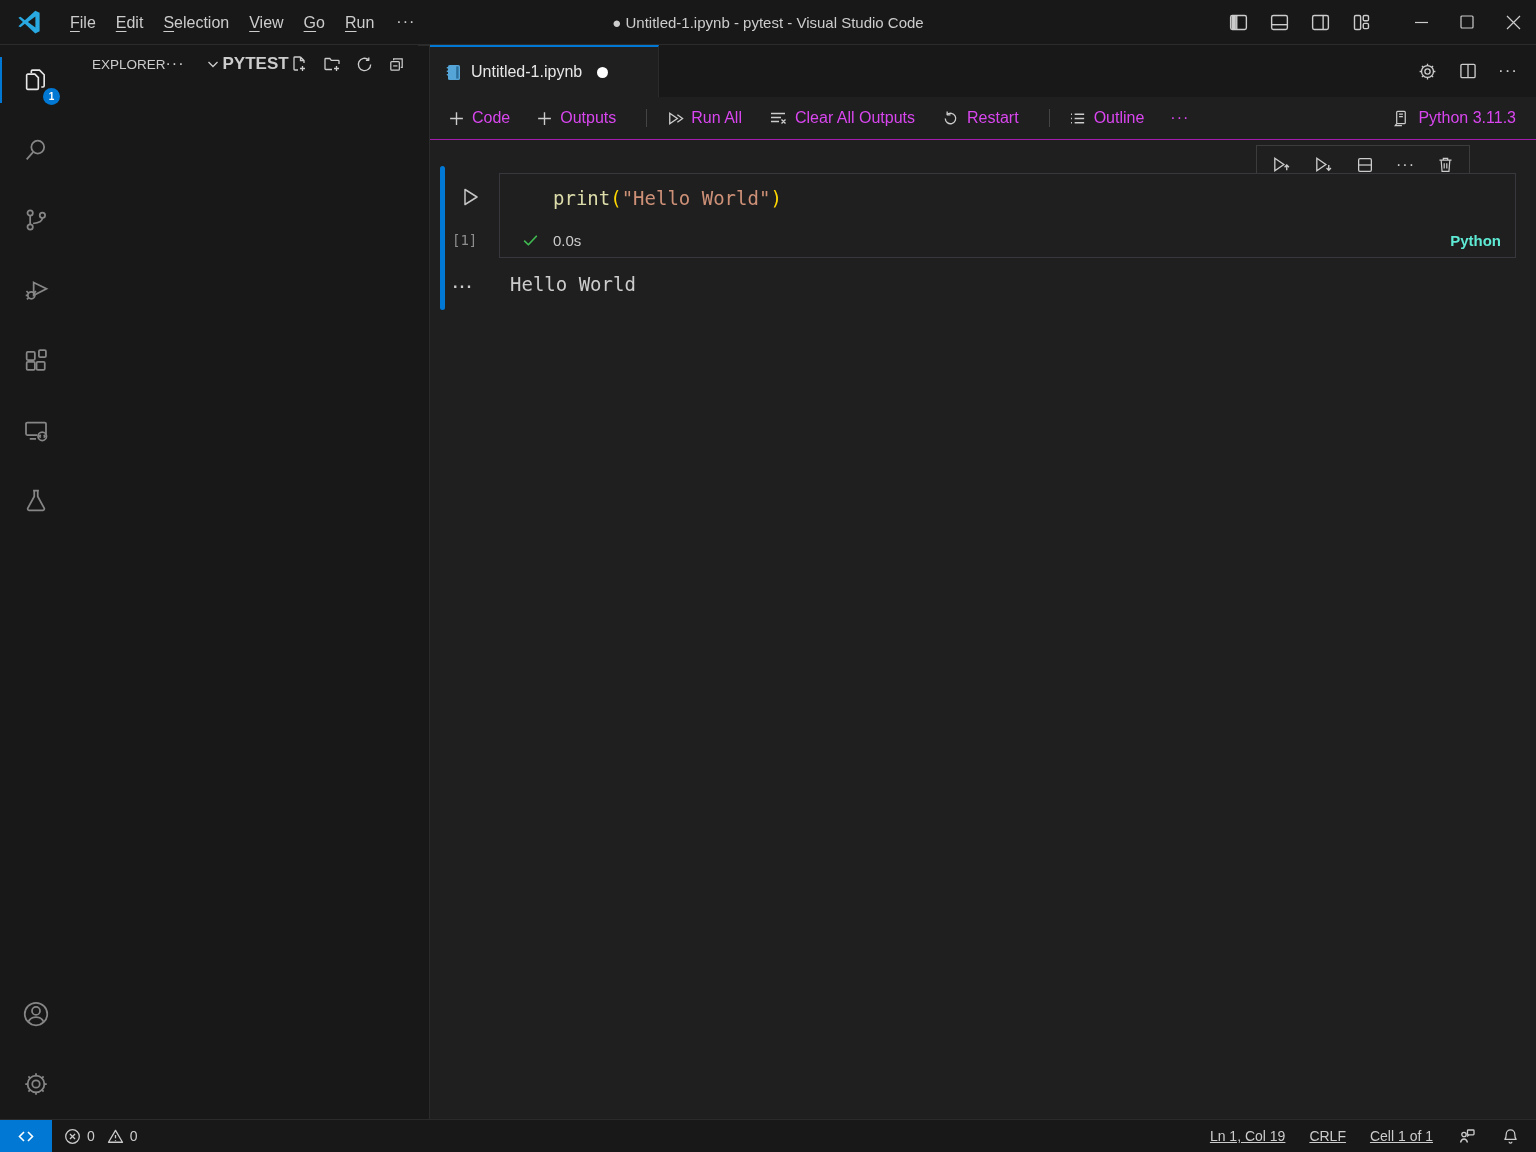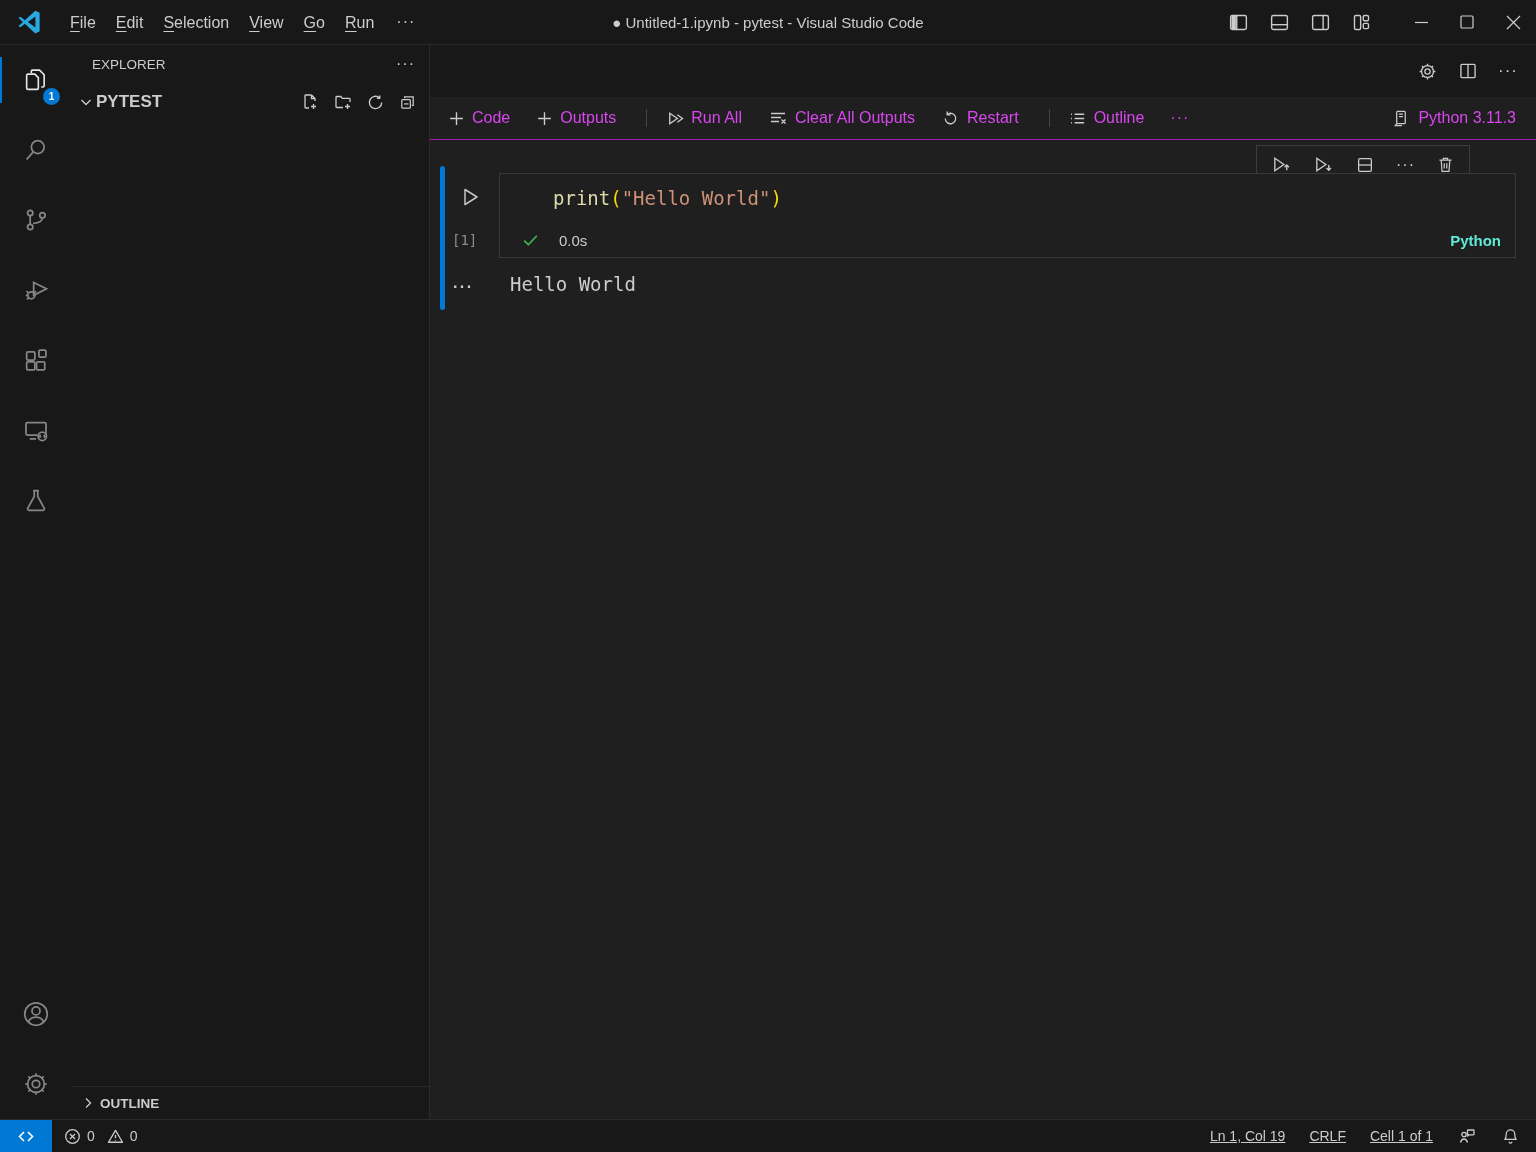--- a/index.html
+++ b/index.html
@@ -49,21 +49,21 @@
   .ab-badge {
     position:absolute; right:12px; bottom:10px; min-width:17px; height:17px;
     background:#0078d4; color:#ffffff; border-radius:50%;
     font-size:10px; display:flex; align-items:center; justify-content:center; font-weight:bold;
   }
   .ab-spacer { flex:1; }
 
   
   .sidebar {
     width:358px; background:#181818; border-right:1px solid #2b2b2b;
-    display:flex; flex-direction:column;
+    display:flex; flex-direction:row;
   }
   .sb-header {
     height:38px; display:flex; align-items:center; padding:0 14px 0 20px; font-size:13.5px;
   }
   .sb-header-label { color:#cccccc; }
   .sb-header-more { margin-left:auto; font-size:16px; letter-spacing:1px; color:#cccccc; }
   .sb-section-row {
     height:26px; display:flex; align-items:center; padding:0 12px 0 6px; margin-top:6px;
   }
   .sb-section-label { font-weight:bold; font-size:17px; color:#cccccc; margin-left:2px; }
@@ -117,21 +117,21 @@
   }
   .code-line {
     padding:12px 0 0 53px;
     font-family:"DejaVu Sans Mono", monospace; font-size:19px; line-height:25px; white-space:pre;
   }
   .tok-fn { color:#dcdcaa; }
   .tok-br { color:#ffd700; }
   .tok-str { color:#ce9178; }
   .cell-statusrow {
     margin-top:auto; height:33px; display:flex; align-items:center;
-    padding:0 14px 0 22px; font-size:15px; color:#cccccc;gap:6px;
+    padding:0 14px 0 22px; font-size:15px; color:#cccccc;
   }
   .cell-duration { margin-left:14px; }
   .cell-lang { margin-left:auto; color:#5eead4;font-weight:bold; }
   .output-menu {
     position:absolute; left:23px; top:138px; font-size:16px; letter-spacing:1.5px;
     color:#cccccc; font-weight:bold;
   }
   .output-text {
     position:absolute; left:80px; top:133px;
     font-family:"DejaVu Sans Mono", monospace; font-size:19px; color:#cccccc;
@@ -333,20 +333,33 @@
             <path d="M6 3.5 10.5 8 6 12.5"></path>
           </svg>
       </span>
       <span class="lbl">OUTLINE</span>
     </div>
   </div>
 
   <div class="editor">
 
     <div class="tabbar">
+      <div class="tab">
+        <span>
+          <svg width="18" height="18" viewBox="0 0 18 18">
+            <rect x="4" y="2" width="12" height="15" rx="1.6" fill="#55a5d8"></rect>
+            <rect x="2.6" y="4" width="2.6" height="1.6" rx="0.8" fill="#55a5d8"></rect>
+            <rect x="2.6" y="7.5" width="2.6" height="1.6" rx="0.8" fill="#55a5d8"></rect>
+            <rect x="2.6" y="11" width="2.6" height="1.6" rx="0.8" fill="#55a5d8"></rect>
+            <rect x="12.2" y="3.4" width="2.4" height="12.2" fill="#2b6f9c"></rect>
+          </svg>
+        </span>
+        <span class="tab-label">Untitled-1.ipynb</span>
+        <span class="dirty-dot"></span>
+      </div>
       <div class="editor-actions">
         <span>
           <svg width="21" height="21" viewBox="0 0 24 24" fill="none" stroke="#cccccc" stroke-width="1.5">
             <circle cx="12" cy="12" r="3"></circle>
             <path d="M12 3v2.4M12 18.6V21M3 12h2.4M18.6 12H21M5.6 5.6l1.7 1.7M16.7 16.7l1.7 1.7M5.6 18.4l1.7-1.7M16.7 7.3l1.7-1.7"></path>
             <circle cx="12" cy="12" r="6.8"></circle>
           </svg>
         </span>
         <span>
           <svg width="20" height="20" viewBox="0 0 24 24" fill="none" stroke="#cccccc" stroke-width="1.6">

